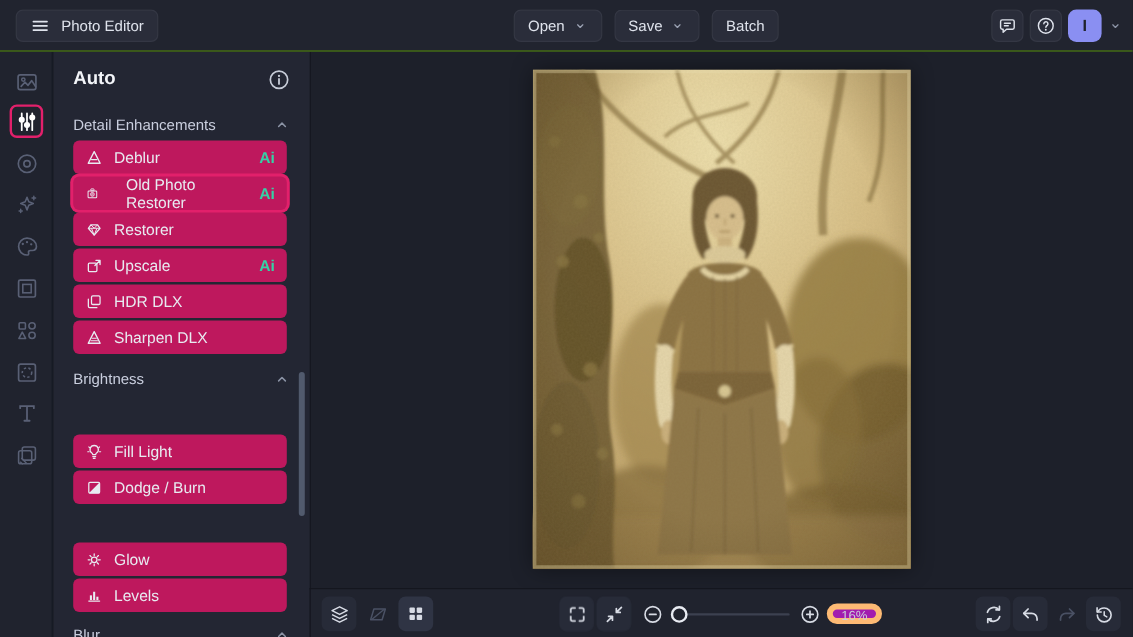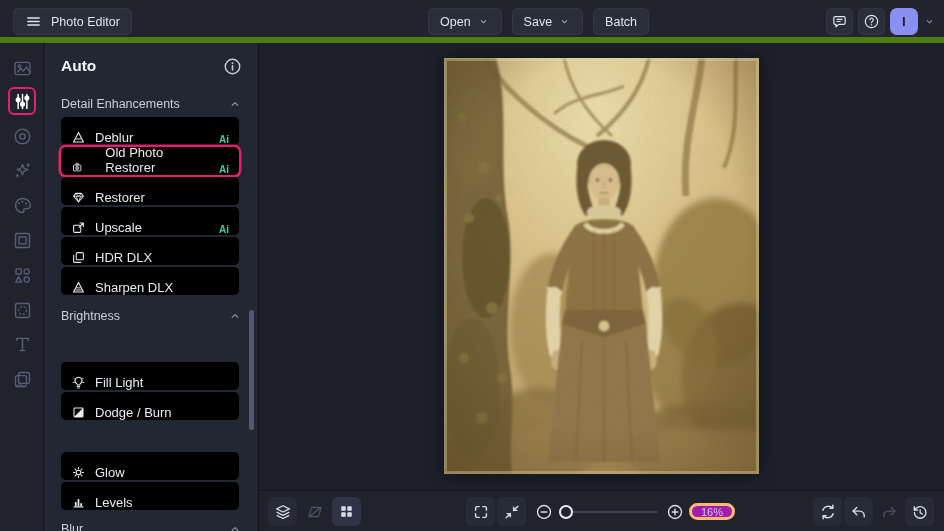--- a/index.html
+++ b/index.html
@@ -2,21 +2,21 @@
 <html><head>
 <meta charset="utf-8">
 <style>
   * { margin:0; padding:0; box-sizing:border-box; }
   html,body { width:944px; height:531px; overflow:hidden; background:#1d202a;
     font-family:"Liberation Sans", sans-serif; color:#e6e9ef; }
   .stage { position:relative; width:944px; height:531px; }
 
   
   .topbar { position:absolute; left:0; top:0; width:944px; height:43px;
-    background:#21242f; border-bottom:6px solid #4d7c0f; z-index:5;padding-left:18px; }
+    background:#21242f; border-bottom:1px solid #4d7c0f; z-index:5;padding-left:18px; }
   .btn { background:#2a2d3a; border:1px solid rgba(255,255,255,.05); border-radius:6px;
     height:27px; display:flex; align-items:center; gap:6px; padding:0 11px;
     font-size:12.5px; color:#dfe3ec; cursor:pointer; }
   .menu-btn { position:absolute; left:13px; top:8px; gap:9px; }
   .center-btns { position:absolute; left:428px; top:8px; display:flex; gap:10px; }
   .right-btns { position:absolute; right:8px; top:8px; display:flex; align-items:center; gap:5px; }
   .icon-btn { width:27px; height:27px; padding:0; justify-content:center; }
   .avatar { width:28px; height:27px; border-radius:7px; background:#8a8ff2; color:#20232e;
     font-weight:bold; font-size:13.5px; display:grid; place-items:center; cursor:pointer; }
   .avatar-chev { color:#8b93a5; display:grid; place-items:center; }
@@ -31,24 +31,24 @@
   
   .panel { position:absolute; left:45px; top:43px; width:213px; height:488px;
     background:#232633; overflow:hidden; z-index:3; }
   .panel-title { position:absolute; left:16px; top:14px; font-size:15.5px; font-weight:bold; color:#f3f5f9; }
   .info-btn { position:absolute; right:16px; top:13px; width:20px; height:20px; color:#c7ccd8;
     display:grid; place-items:center; cursor:pointer; }
   .section-hdr { position:absolute; left:16px; width:181px; height:18px; display:flex;
     align-items:center; justify-content:space-between; font-size:12.5px; color:#c9cede; cursor:pointer; }
   .section-hdr .chev { color:#8b93a5; }
   .tool-item { position:absolute; left:16px; width:178px; height:28px; border-radius:5px;
-    background:#000000; display:flex; align-items:flex-end; gap:9px; padding:0 10px;
+    background:#be185d; display:flex; align-items:center; gap:9px; padding:0 10px;
     font-size:13px; color:#e8ebf1; cursor:pointer; }
   .tool-item.hl { box-shadow:0 0 0 2.5px #e2206b;gap:22px; }
-  .ai-badge { margin-left:auto; color:#35d1a6; font-size:10px; font-weight:bold; }
+  .ai-badge { margin-left:auto; color:#35d1a6; font-size:13px; font-weight:bold; }
   .scroll-thumb { position:absolute; right:4px; top:267px; width:5px; height:120px;
     border-radius:3px; background:#515a6d; cursor:pointer; }
 
   
   .canvas { position:absolute; left:258px; top:43px; width:686px; height:447px;
     background:#1d202a; border-left:1px solid #14161e; }
   .photo { position:absolute; left:185px; top:15px; width:315px; height:416px;
     box-shadow:0 0 18px rgba(0,0,0,.45); cursor:pointer; }
 
   
@@ -57,21 +57,21 @@
   .tbtn { position:absolute; top:6px; width:29px; height:29px; border-radius:6px;
     background:#272b38; color:#d7dbe4; display:grid; place-items:center; cursor:pointer; }
   .tbtn.lighter { background:#2f3444; }
   .tbtn.plain { background:transparent; }
   .tbtn.dim { background:transparent; color:#4a5164; }
   .slider-track { position:absolute; left:302px; top:20px; width:97px; height:2px;
     border-radius:1px; background:#3c4150; cursor:pointer; }
   .slider-handle { position:absolute; left:300px; top:13.5px; width:14px; height:14px;
     border-radius:50%; border:2.5px solid #e8ebf2; background:#20232e; cursor:pointer; }
   .zoom-pill { position:absolute; left:430px; top:12px; width:46px; height:17px;
-    border-radius:9px; background:#a21caf; border:3px solid #fdba74; font-size:11px;
+    border-radius:9px; background:#a21caf; border:5px solid #fdba74; font-size:11px;
     color:#c9ced9; display:grid; place-items:center; cursor:pointer; }
 
   svg.ic { display:block; }
 </style>
 </head>
 <body>
 
 <svg width="0" height="0" style="position:absolute">
   <defs>
     <g id="ic-menu">

